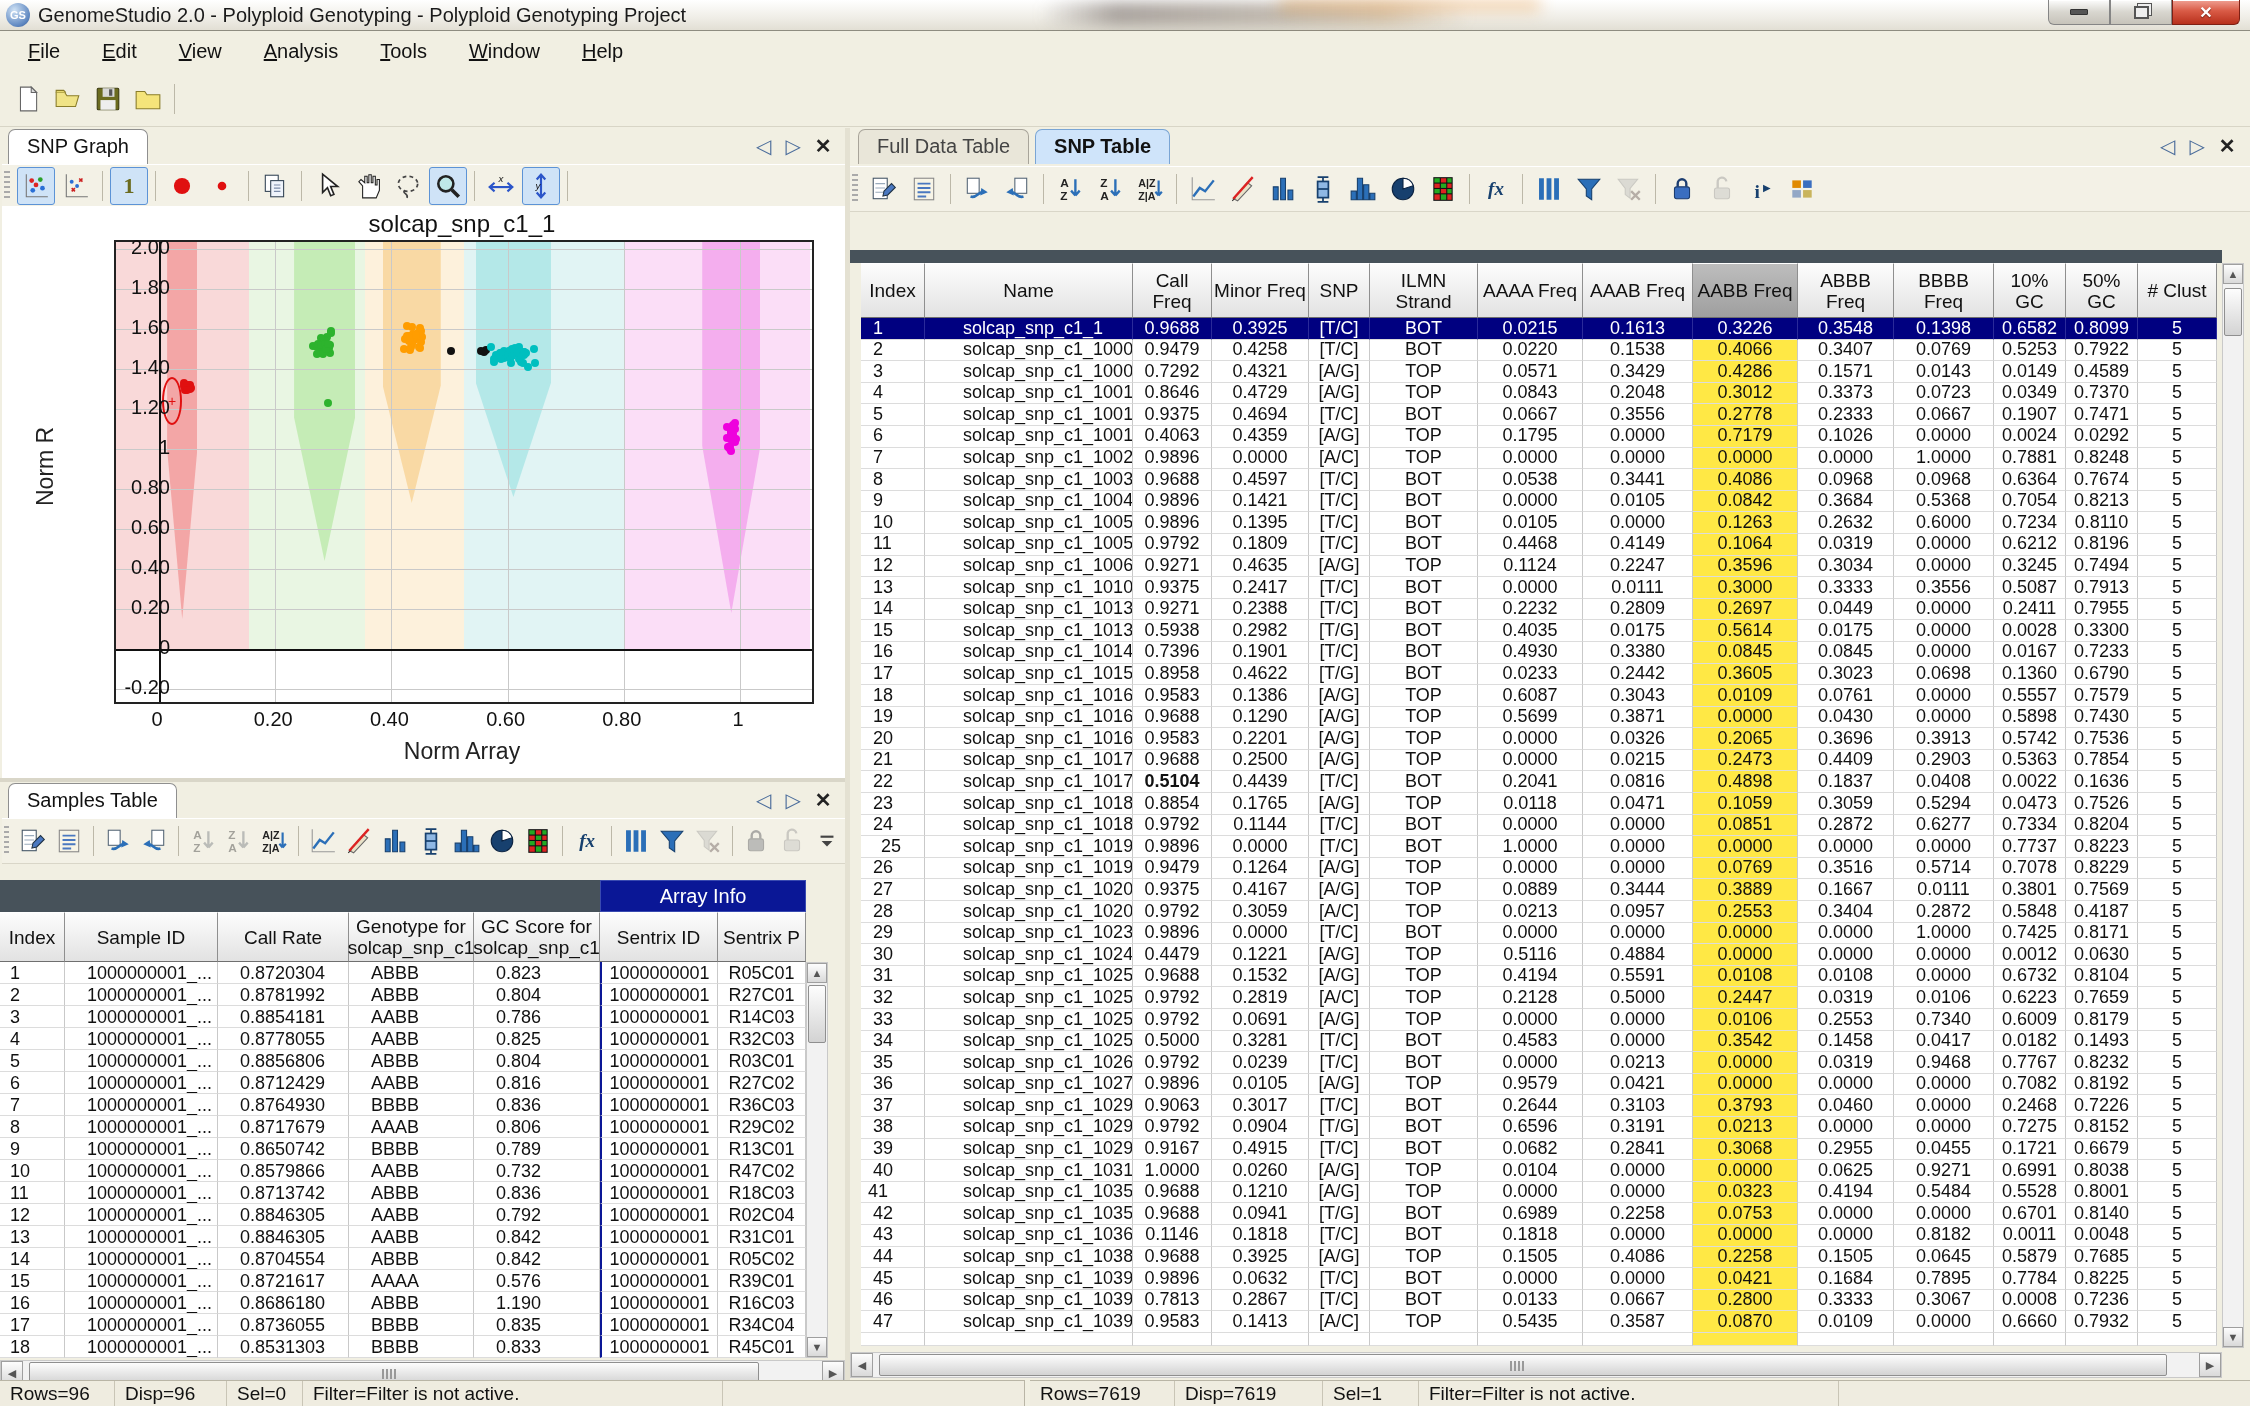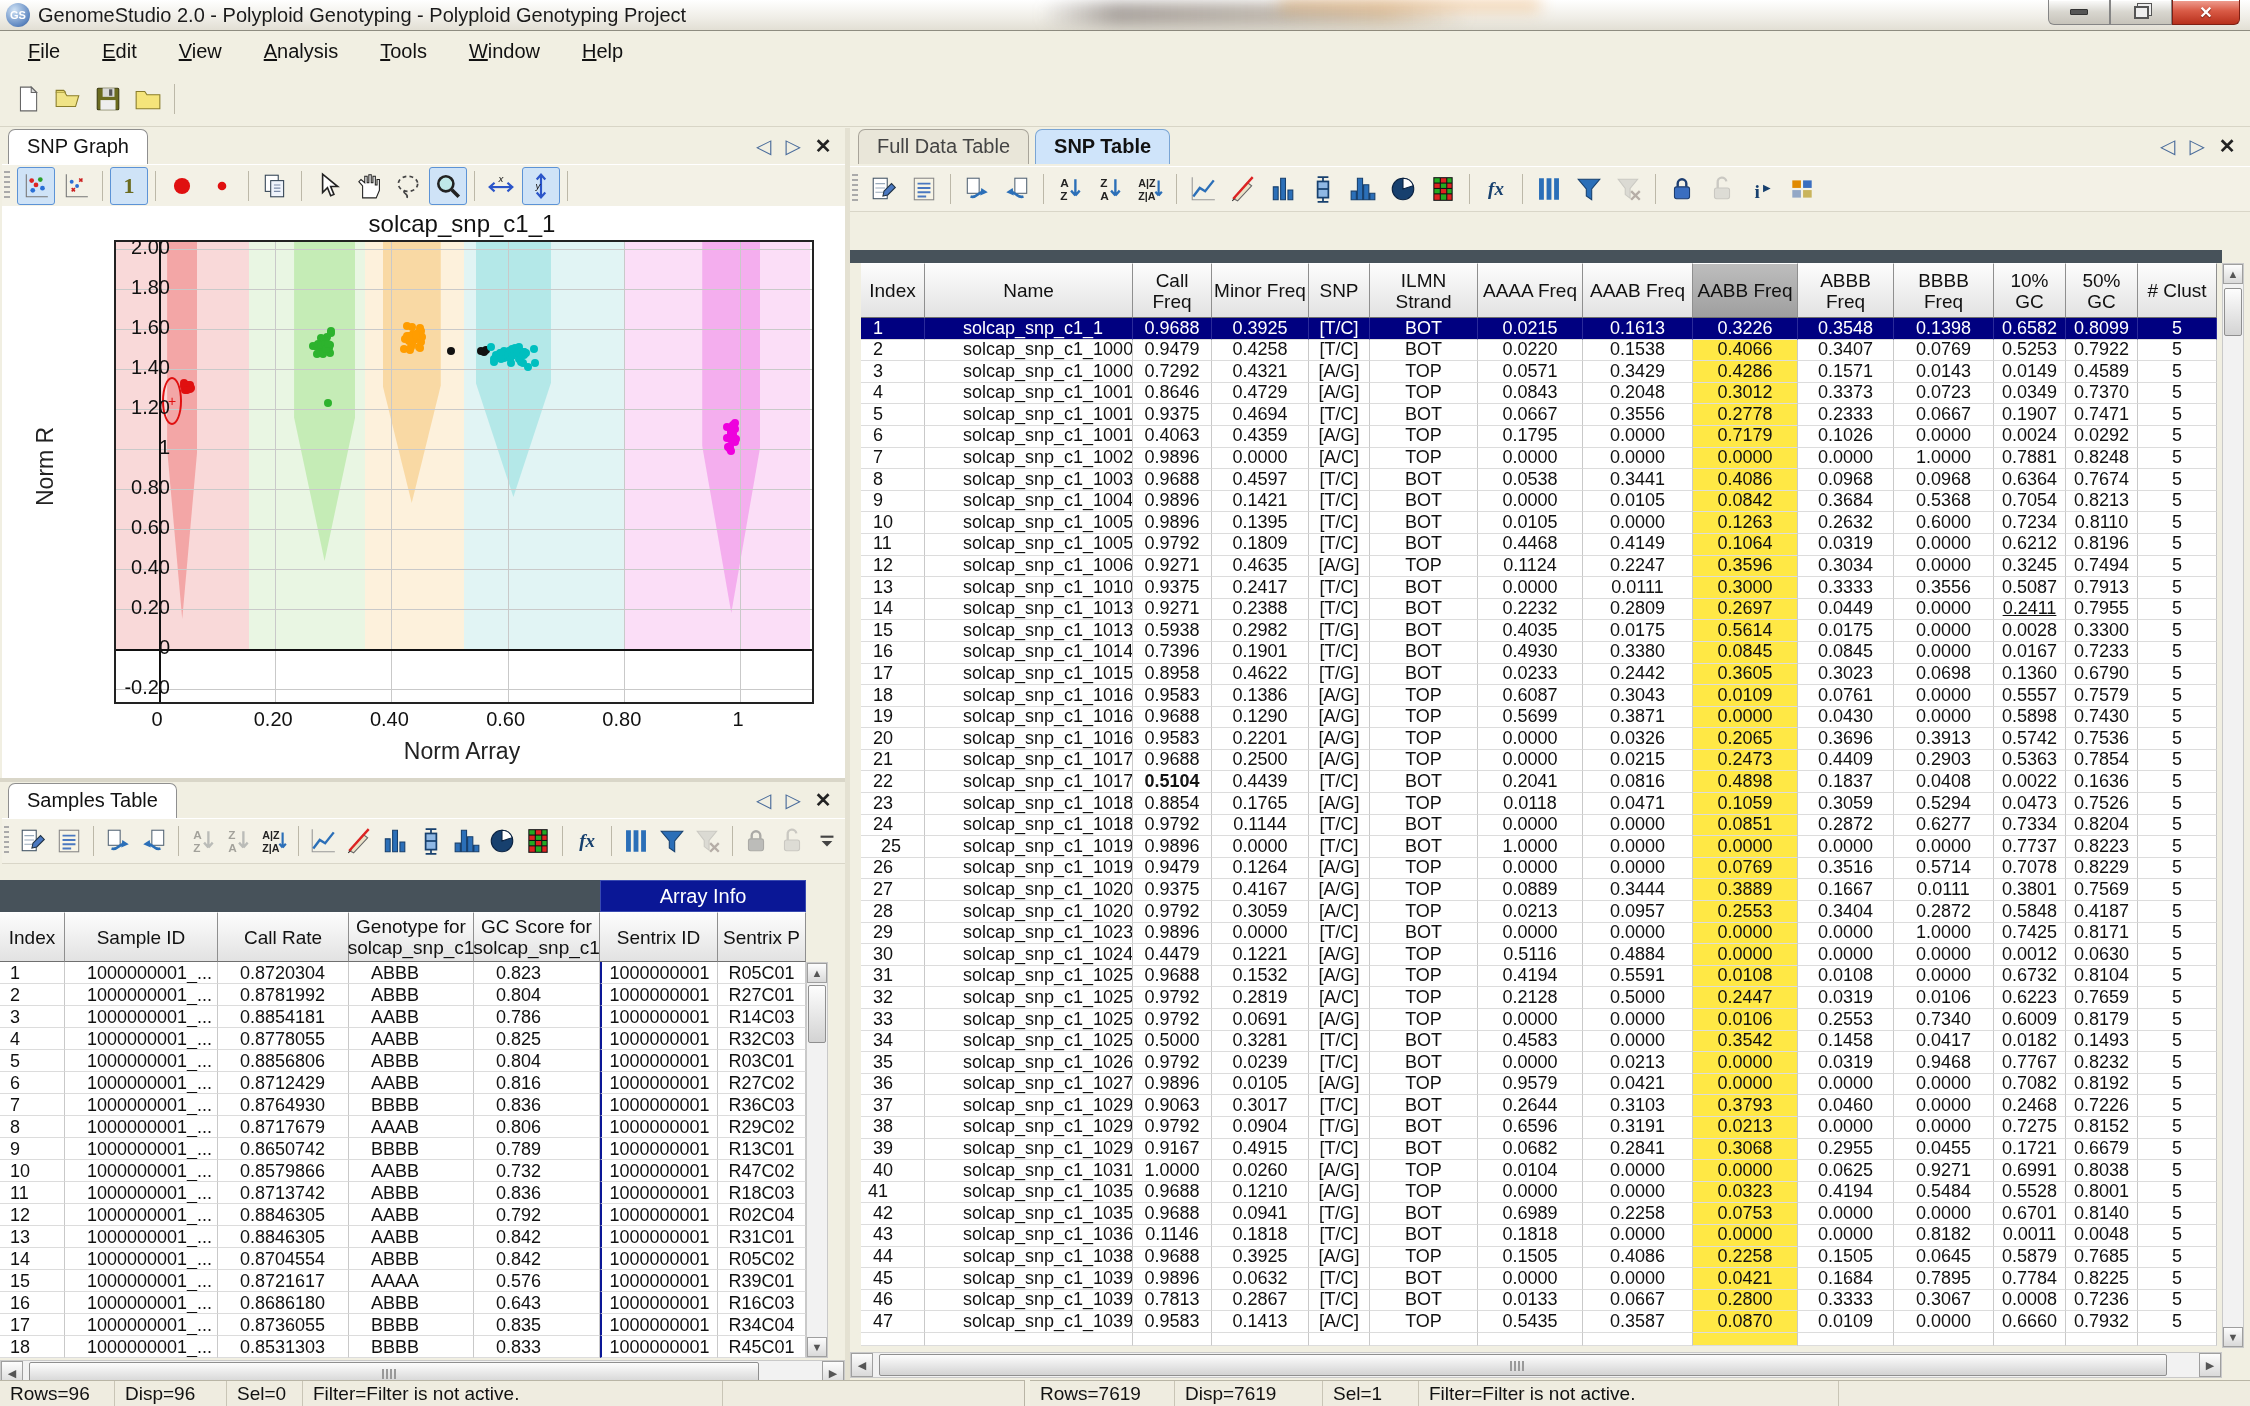--- a/index.html
+++ b/index.html
@@ -738,21 +738,21 @@
           <div class="tcell left" style="width: 125px; line-height: 22px; padding-left: 22px;">AAAA</div>
           <div class="tcell left" style="width: 126px; line-height: 22px; padding-left: 22px;">0.576</div>
           <div class="tcell sentrix-l" style="width: 118px; line-height: 22px;">1000000001</div>
           <div class="tcell" style="width: 88px; line-height: 22px;">R39C01</div>
         </div>
         <div class="trow" style="height: 22px;">
           <div class="tcell left" style="width: 65px; line-height: 22px; padding-left: 10px;">16</div>
           <div class="tcell left" style="width: 153px; line-height: 22px; padding-left: 22px;">1000000001_...</div>
           <div class="tcell left" style="width: 131px; line-height: 22px; padding-left: 22px;">0.8686180</div>
           <div class="tcell left" style="width: 125px; line-height: 22px; padding-left: 22px;">ABBB</div>
-          <div class="tcell left" style="width: 126px; line-height: 22px; padding-left: 22px;">0.643</div>
+          <div class="tcell left" style="width: 126px; line-height: 22px; padding-left: 22px;">1.190</div>
           <div class="tcell sentrix-l" style="width: 118px; line-height: 22px;">1000000001</div>
           <div class="tcell" style="width: 88px; line-height: 22px;">R16C03</div>
         </div>
         <div class="trow" style="height: 22px;">
           <div class="tcell left" style="width: 65px; line-height: 22px; padding-left: 10px;">17</div>
           <div class="tcell left" style="width: 153px; line-height: 22px; padding-left: 22px;">1000000001_...</div>
           <div class="tcell left" style="width: 131px; line-height: 22px; padding-left: 22px;">0.8736055</div>
           <div class="tcell left" style="width: 125px; line-height: 22px; padding-left: 22px;">BBBB</div>
           <div class="tcell left" style="width: 126px; line-height: 22px; padding-left: 22px;">0.835</div>
           <div class="tcell sentrix-l" style="width: 118px; line-height: 22px;">1000000001</div>
@@ -1183,21 +1183,21 @@
           <div class="tcell left" style="width: 208px; line-height: 21.6px; padding-left: 38px;">solcap_snp_c1_10130</div>
           <div class="tcell" style="width: 79px; line-height: 21.6px;">0.9271</div>
           <div class="tcell" style="width: 97px; line-height: 21.6px;">0.2388</div>
           <div class="tcell" style="width: 61px; line-height: 21.6px;">[T/C]</div>
           <div class="tcell" style="width: 108px; line-height: 21.6px;">BOT</div>
           <div class="tcell" style="width: 105px; line-height: 21.6px;">0.2232</div>
           <div class="tcell" style="width: 110px; line-height: 21.6px;">0.2809</div>
           <div class="tcell hl" style="width: 105px; line-height: 21.6px;">0.2697</div>
           <div class="tcell" style="width: 96px; line-height: 21.6px;">0.0449</div>
           <div class="tcell" style="width: 100px; line-height: 21.6px;">0.0000</div>
-          <div class="tcell" style="width: 72px; line-height: 21.6px; text-decoration: underline;">0.2411</div>
+          <div class="tcell" style="width: 72px; line-height: 21.6px;">0.2411</div>
           <div class="tcell" style="width: 72px; line-height: 21.6px;">0.7955</div>
           <div class="tcell" style="width: 79px; line-height: 21.6px;">5</div>
         </div>
         <div class="trow" style="height: 21.6px;">
           <div class="tcell left" style="width: 64px; line-height: 21.6px; padding-left: 12px;">15</div>
           <div class="tcell left" style="width: 208px; line-height: 21.6px; padding-left: 38px;">solcap_snp_c1_10139</div>
           <div class="tcell" style="width: 79px; line-height: 21.6px;">0.5938</div>
           <div class="tcell" style="width: 97px; line-height: 21.6px;">0.2982</div>
           <div class="tcell" style="width: 61px; line-height: 21.6px;">[T/G]</div>
           <div class="tcell" style="width: 108px; line-height: 21.6px;">BOT</div>

